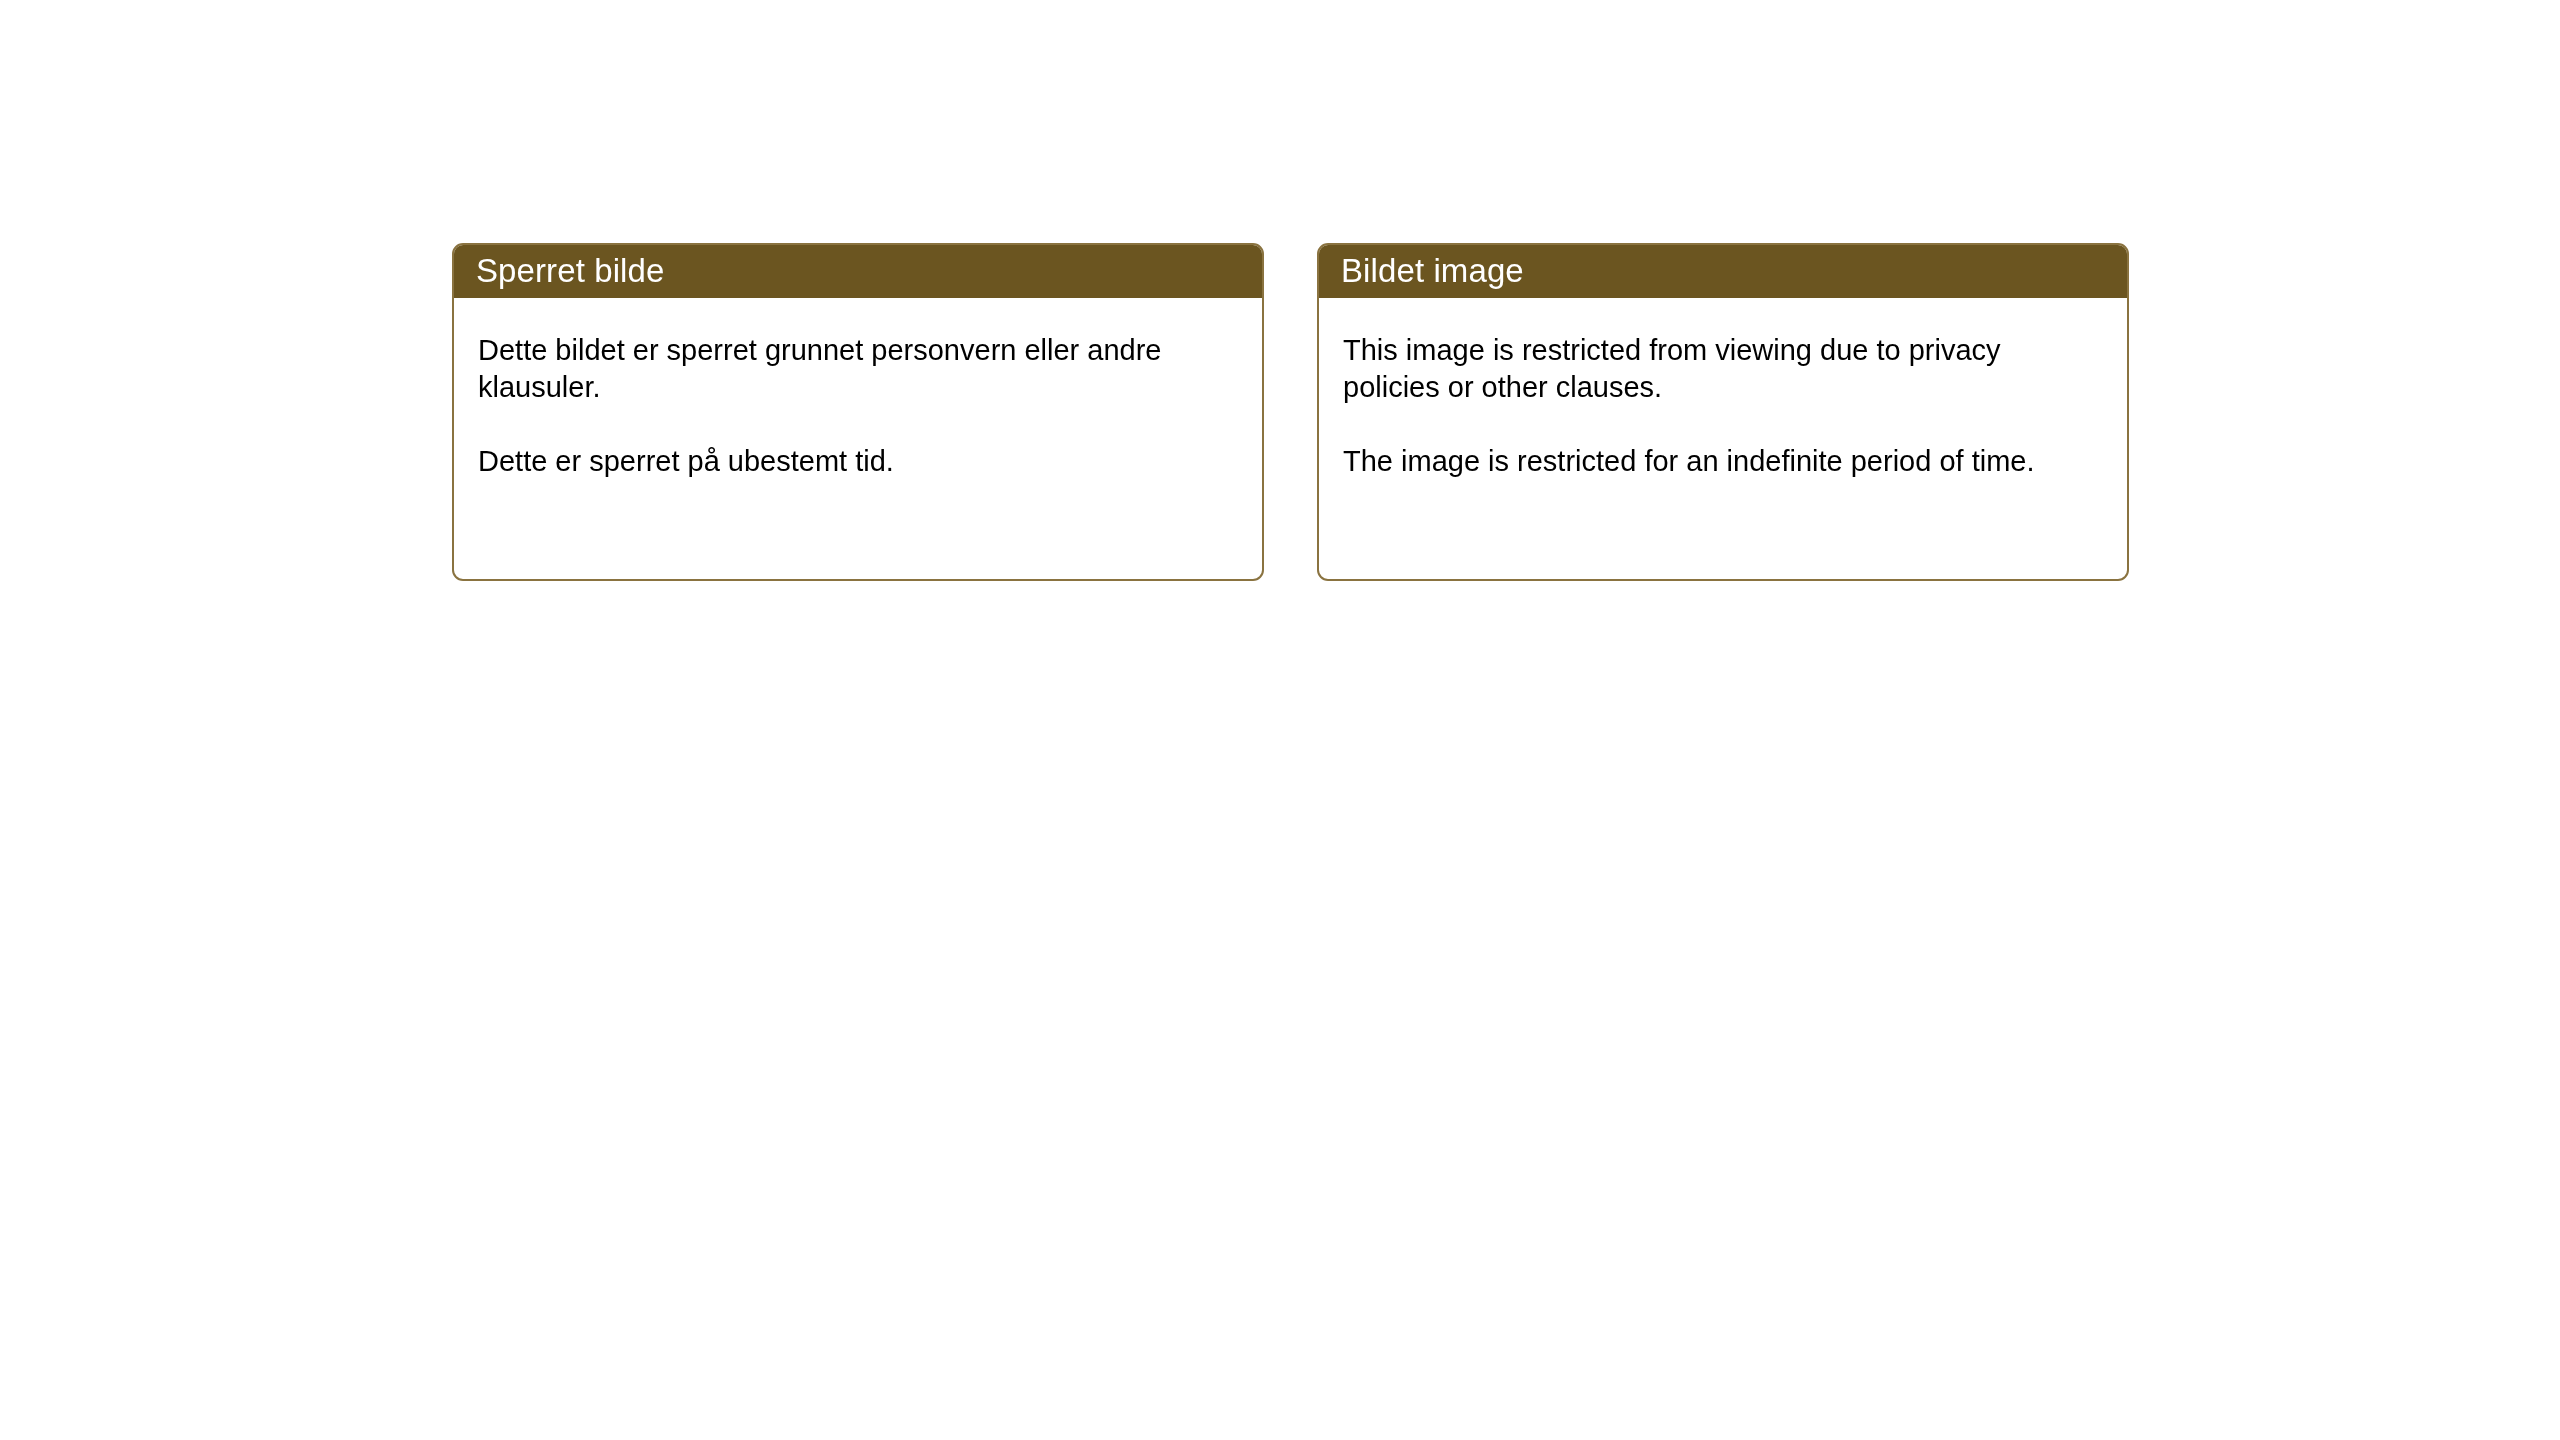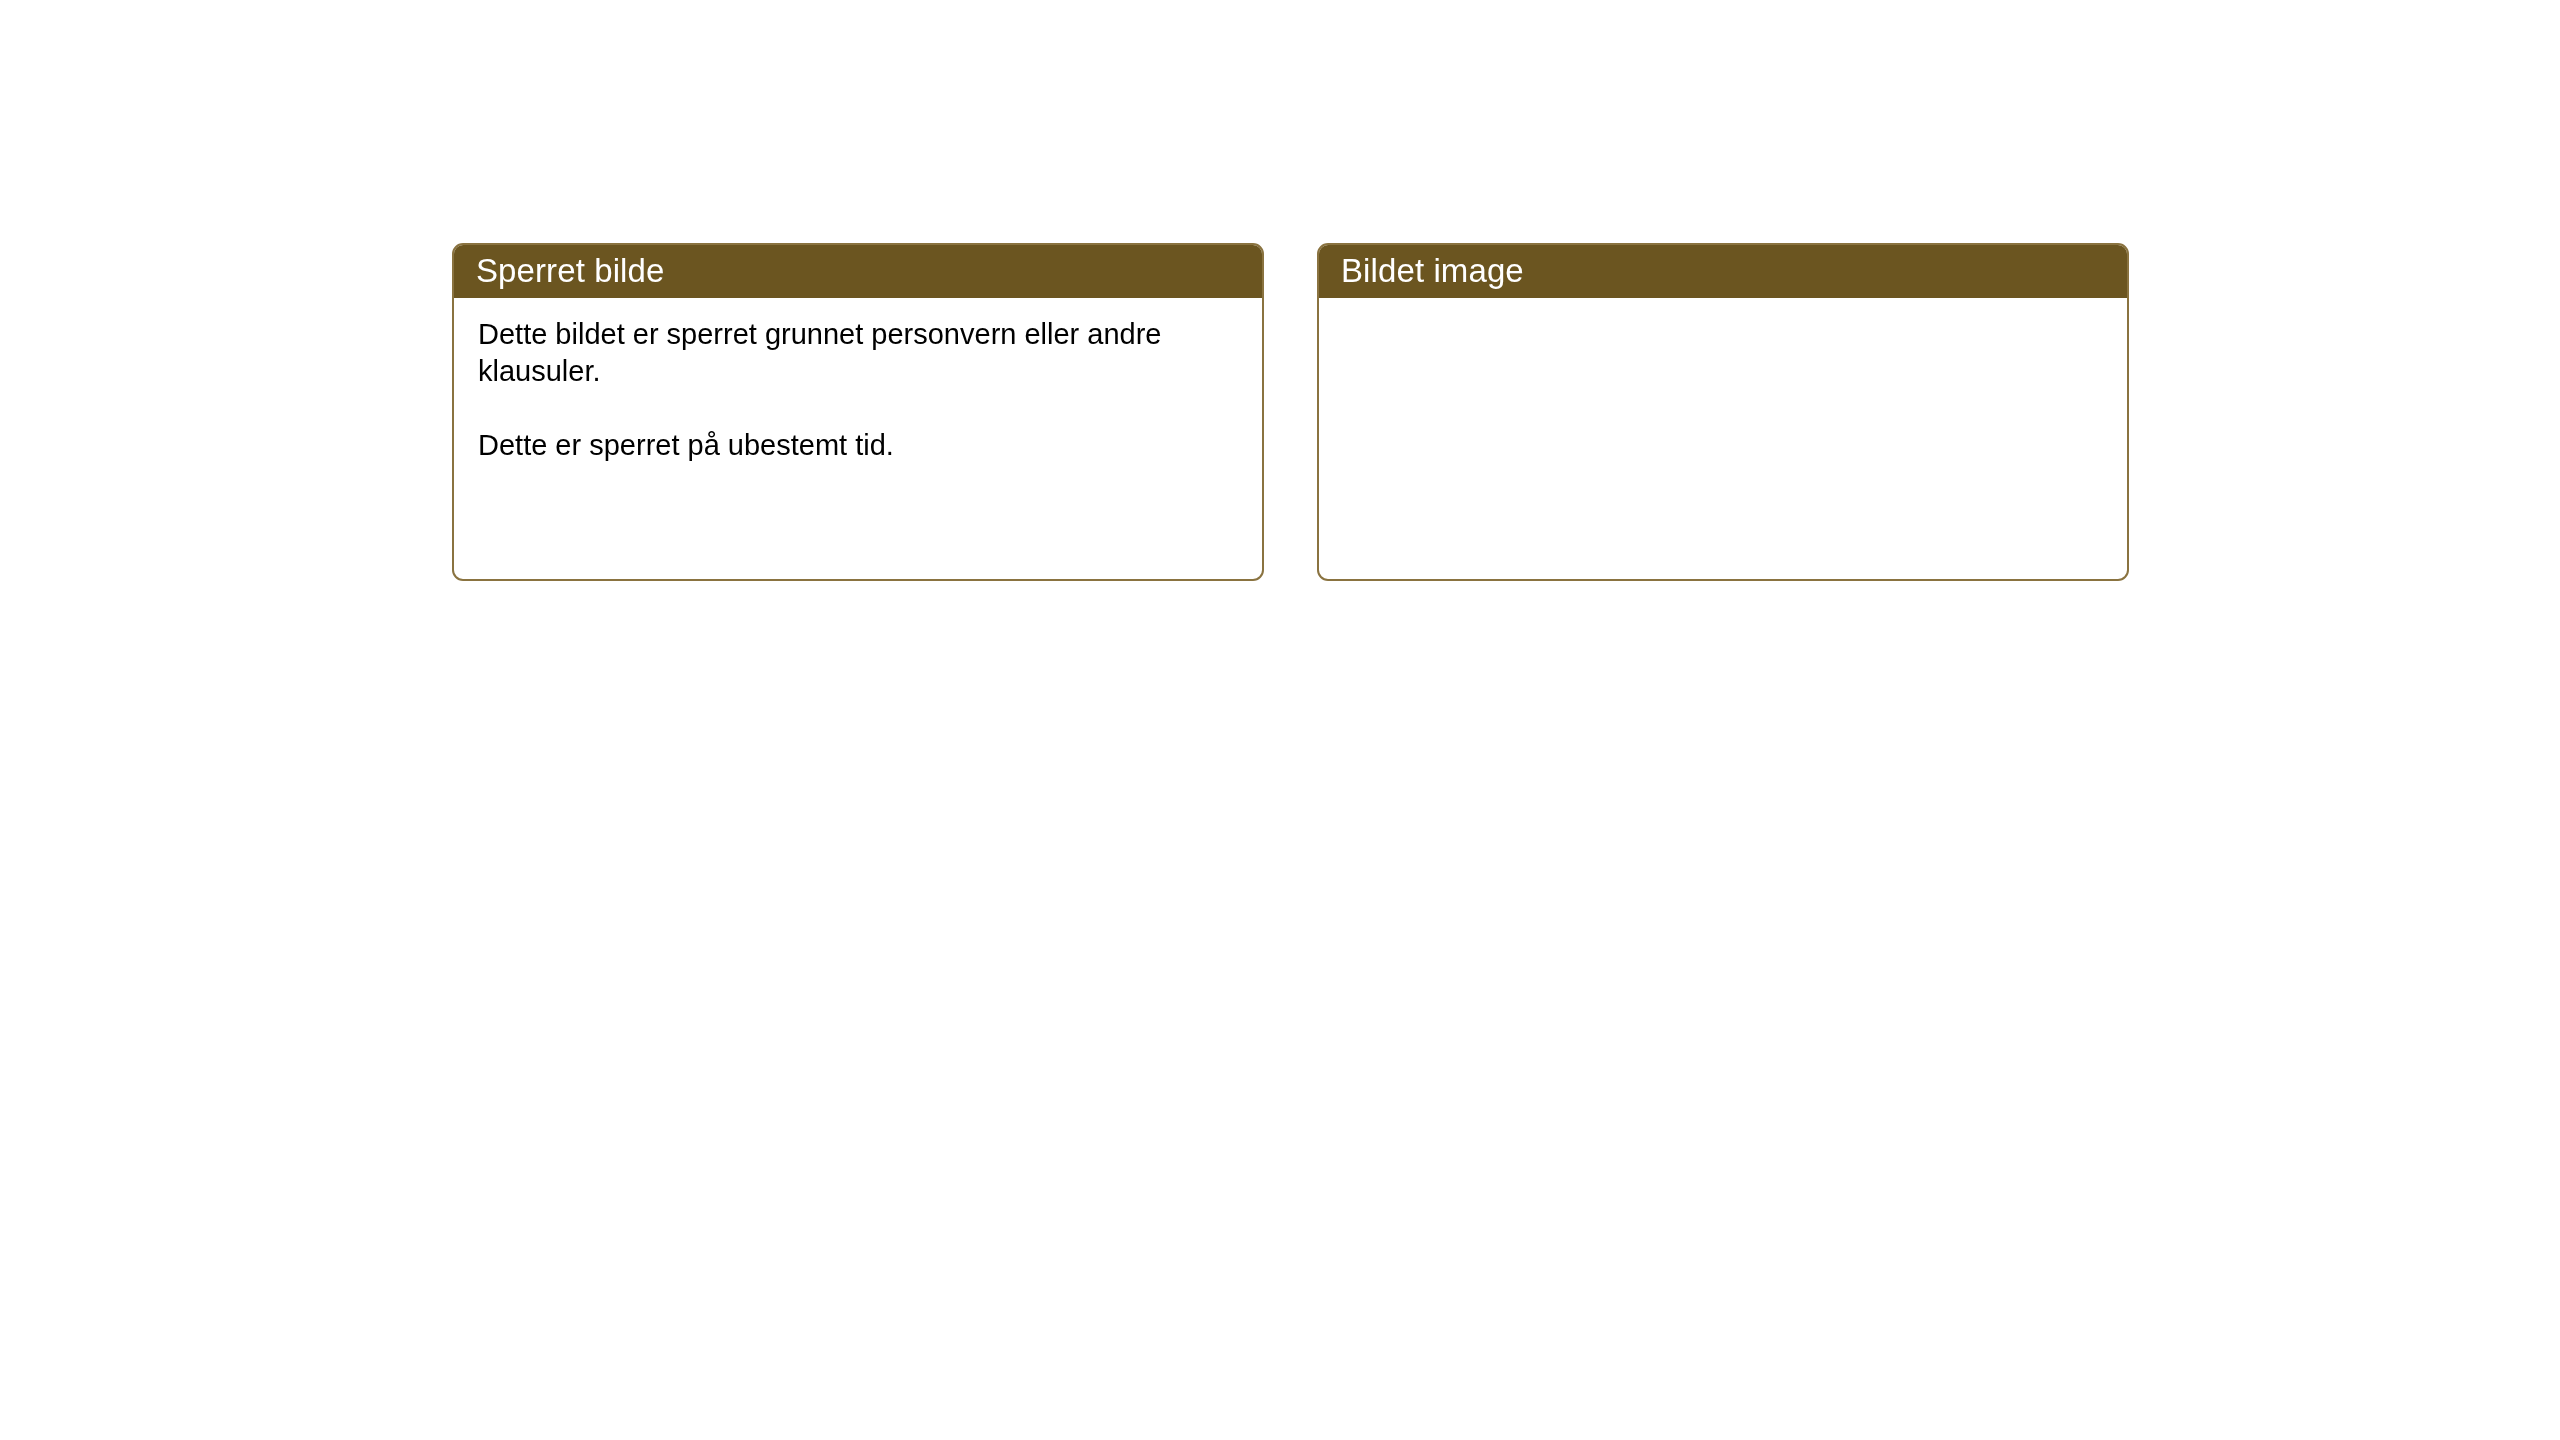--- a/index.html
+++ b/index.html
@@ -46,21 +46,21 @@
 
   .card-header {
     background: #6b5520;
     height: 55px;
     min-height: 55px;
     display: flex;
     align-items: center;
     padding: 0 0 0 24px;
     box-sizing: border-box;
     
-    margin: -2px -2px 0 -2px;
+    margin: -2px -2px 16px -2px;
     border-top-left-radius: 10px;
     border-top-right-radius: 10px;
   }
 
   .card-title {
     color: #ffffff;
     font-size: 33px;
     line-height: 1;
     font-weight: 400;
     letter-spacing: 0.1px;
@@ -99,16 +99,20 @@
       <div class="card-body">
         <p>Dette bildet er sperret grunnet personvern eller andre klausuler.</p>
         <p>Dette er sperret på ubestemt tid.</p>
       </div>
     </div>
 
     <div class="card">
       <div class="card-header">
         <span class="card-title">Bildet image</span>
       </div>
+      <div class="card-body">
+        <p>This image is restricted from viewing due to privacy policies or other clauses.</p>
+        <p>The image is restricted for an indefinite period of time.</p>
+      </div>
     </div>
 
   </div>
 </div>
 
 </body></html>

